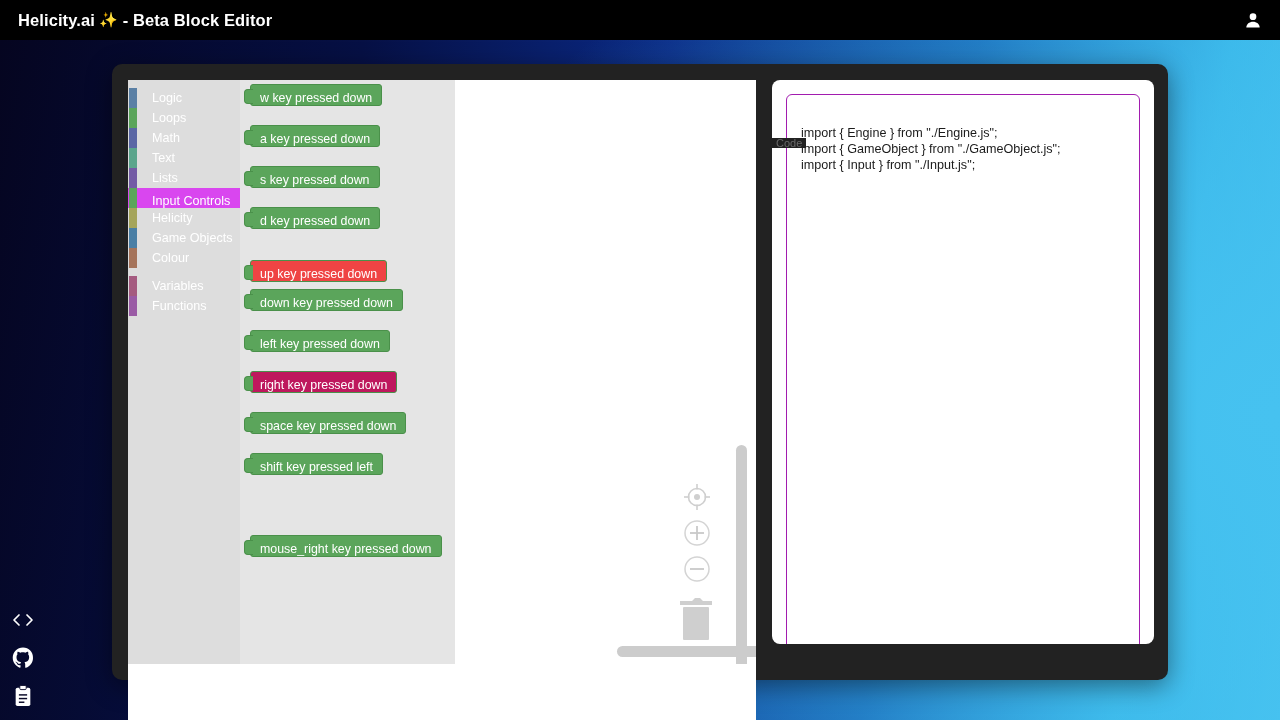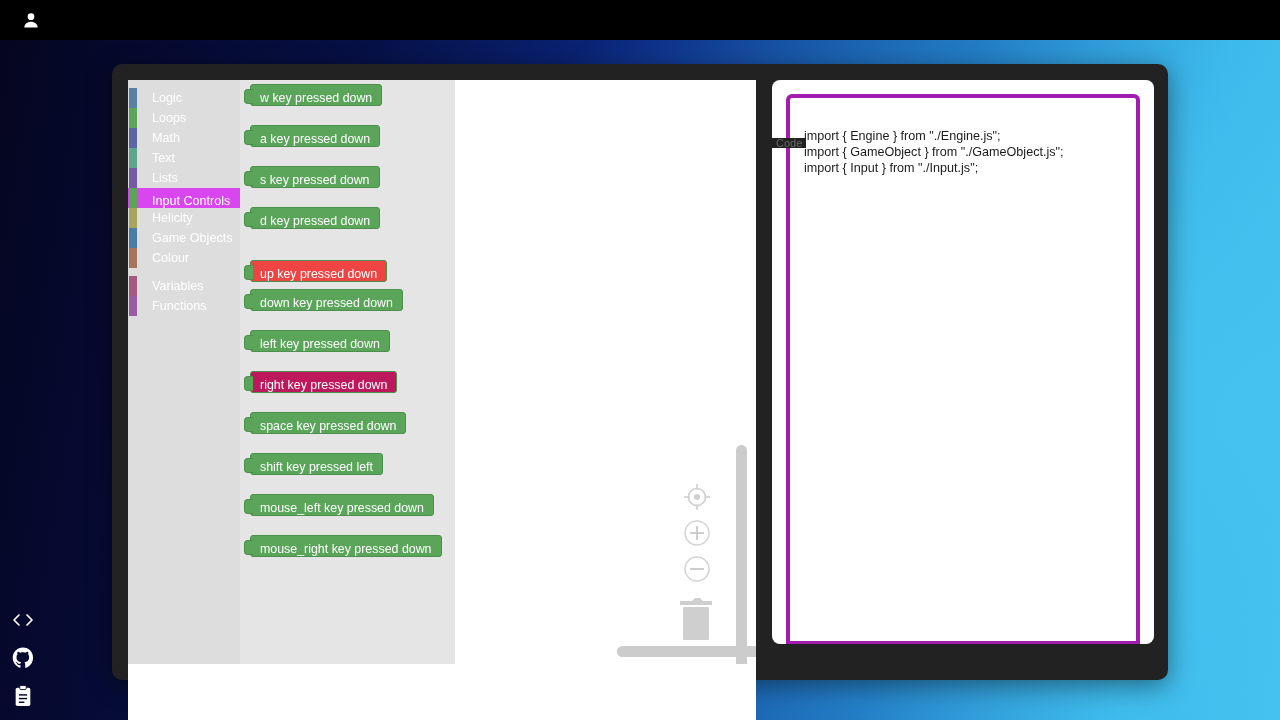--- a/index.html
+++ b/index.html
@@ -100,21 +100,21 @@
     position:absolute; left:660px; top:16px; width:382px; height:564px;
     background:#ffffff; border-radius:8px; overflow:hidden;
   }
   #code-legend{
     position:absolute; left:660px; top:74px; font-size:11px; color:#6a6a6a;
     z-index:12; background:#222; padding:0 4px; line-height:10px;
     height:10px; overflow:hidden;
   }
   #code-card{
     position:absolute; left:14px; top:14px; right:14px; bottom:-1px;
-    background:#fff; border:4px solid #a21caf;
+    background:#fff; border:1px solid #a21caf;
     border-radius:6px 6px 0 0;
     padding:30px 0 0 14px;
   }
   #code-text{
     font-family:"Liberation Sans", sans-serif;
     font-size:12.6px; line-height:16px; color:#1b1b1b;
     white-space:pre;
   }
 
   
@@ -123,20 +123,25 @@
     display:flex; flex-direction:column; align-items:center; gap:14px;
   }
   .rail-icon{ width:24px; height:24px; display:flex; align-items:center; justify-content:center; cursor:pointer; }
 </style>
 </head>
 <body>
 
 <div id="bg-gradient"></div>
 
 <div id="topbar">
+  <div id="app-title">
+    <span>Helicity.ai</span>
+    <span class="sparkle">✨</span>
+    <span>- Beta Block Editor</span>
+  </div>
   <div id="account-icon">
     <svg width="20" height="20" viewBox="0 0 24 24" fill="#ffffff">
       <circle cx="12" cy="8" r="4"></circle>
       <path d="M4 21c0-4.4 3.6-7 8-7s8 2.6 8 7z"></path>
     </svg>
   </div>
 </div>
 
 <div id="editor-window">
 
@@ -213,23 +218,20 @@
           <span>left key pressed down</span>
         </div>
         <div class="blk" style="top: 291px; background: #be185d;">
           <span>right key pressed down</span>
         </div>
         <div class="blk" style="top: 332px; background: rgb(91, 165, 91);">
           <span>space key pressed down</span>
         </div>
         <div class="blk" style="top: 373px; background: rgb(91, 165, 91);">
           <span>shift key pressed left</span>
-        </div>
-        <div class="blk" style="top: 414px; background: rgb(91, 165, 91);">
-          <span>mouse_left key pressed down</span>
         </div>
         <div class="blk" style="top: 455px; background: rgb(91, 165, 91);">
           <span>mouse_right key pressed down</span>
         </div>
       </div>
 
     <div id="canvas">
 
       <div id="zoom-controls">
         <span class="zc">

